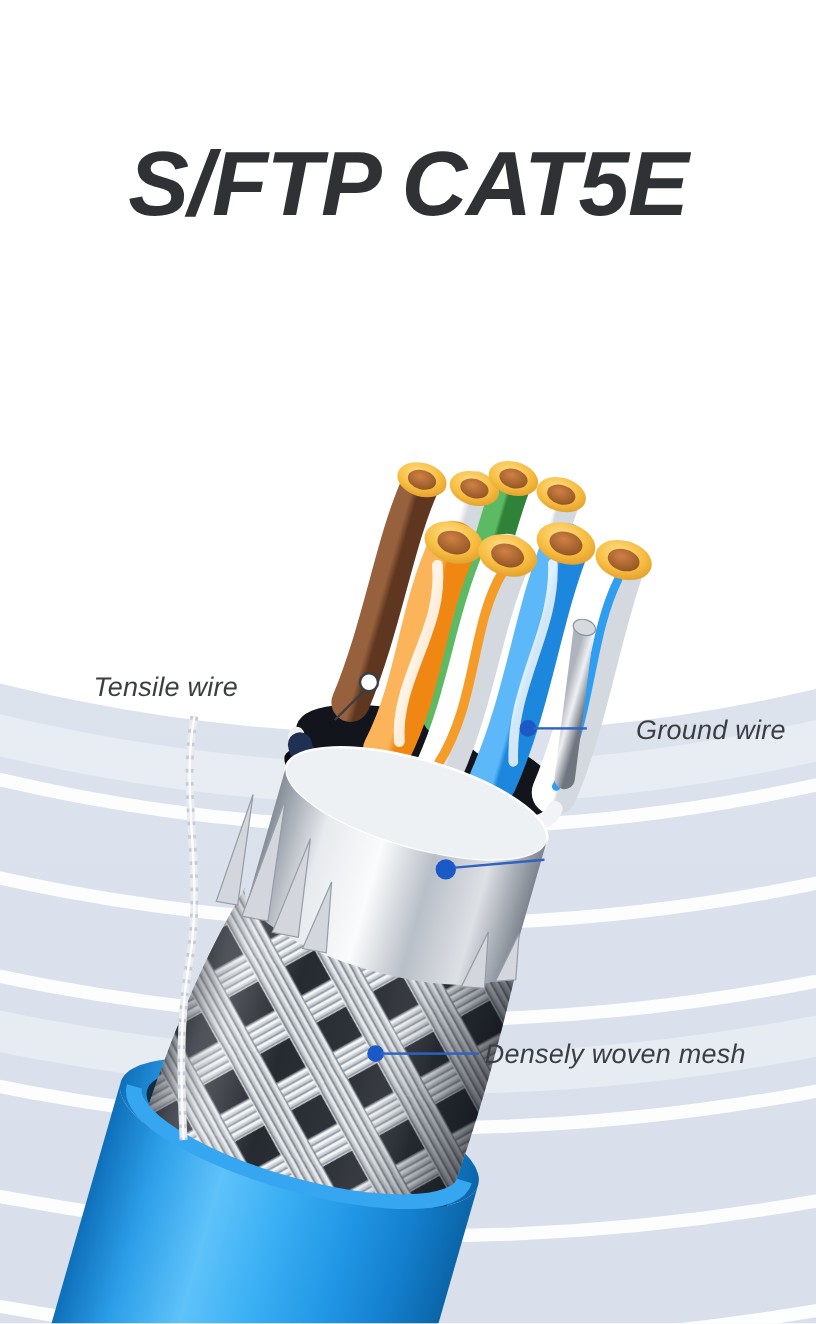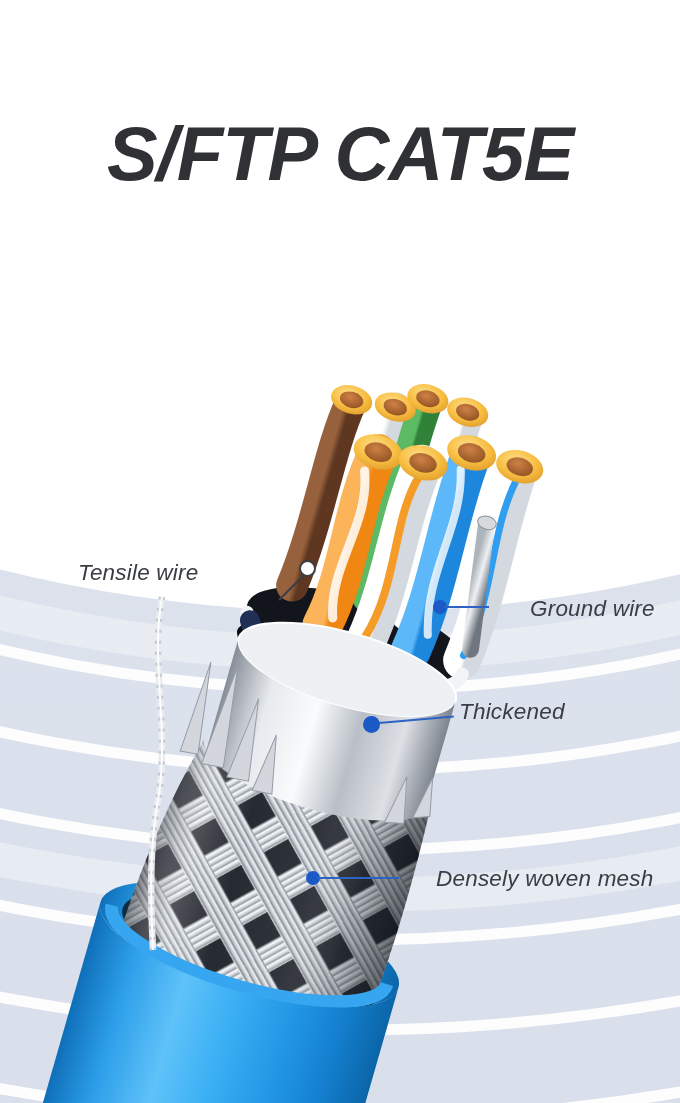--- a/index.html
+++ b/index.html
@@ -228,18 +228,17 @@
   <div class="dot" style="left:306px;top:871px;width:14px;height:14px;"></div>
   <div class="lead" style="left:317px;top:877px;width:82px;"></div>
 
   <div class="page-title">S/FTP CAT5E</div>
 
   <div class="label" style="left:78px;top:556px;">Tensile wire</div>
 
   <div class="label" style="left:490px;top:592px;margin-left:40px;">Ground wire</div>
 
   <div class="label" style="left:459px;top:695px;">
-    <div>Thickened</div>
   </div>
 
-  <div class="label" style="left:404px;top:862px;margin-left:32px;">Densely woven mesh</div>
+  <div class="label" style="left:404px;top:862px;">Densely woven mesh</div>
 
 </div>
 
 </body></html>

